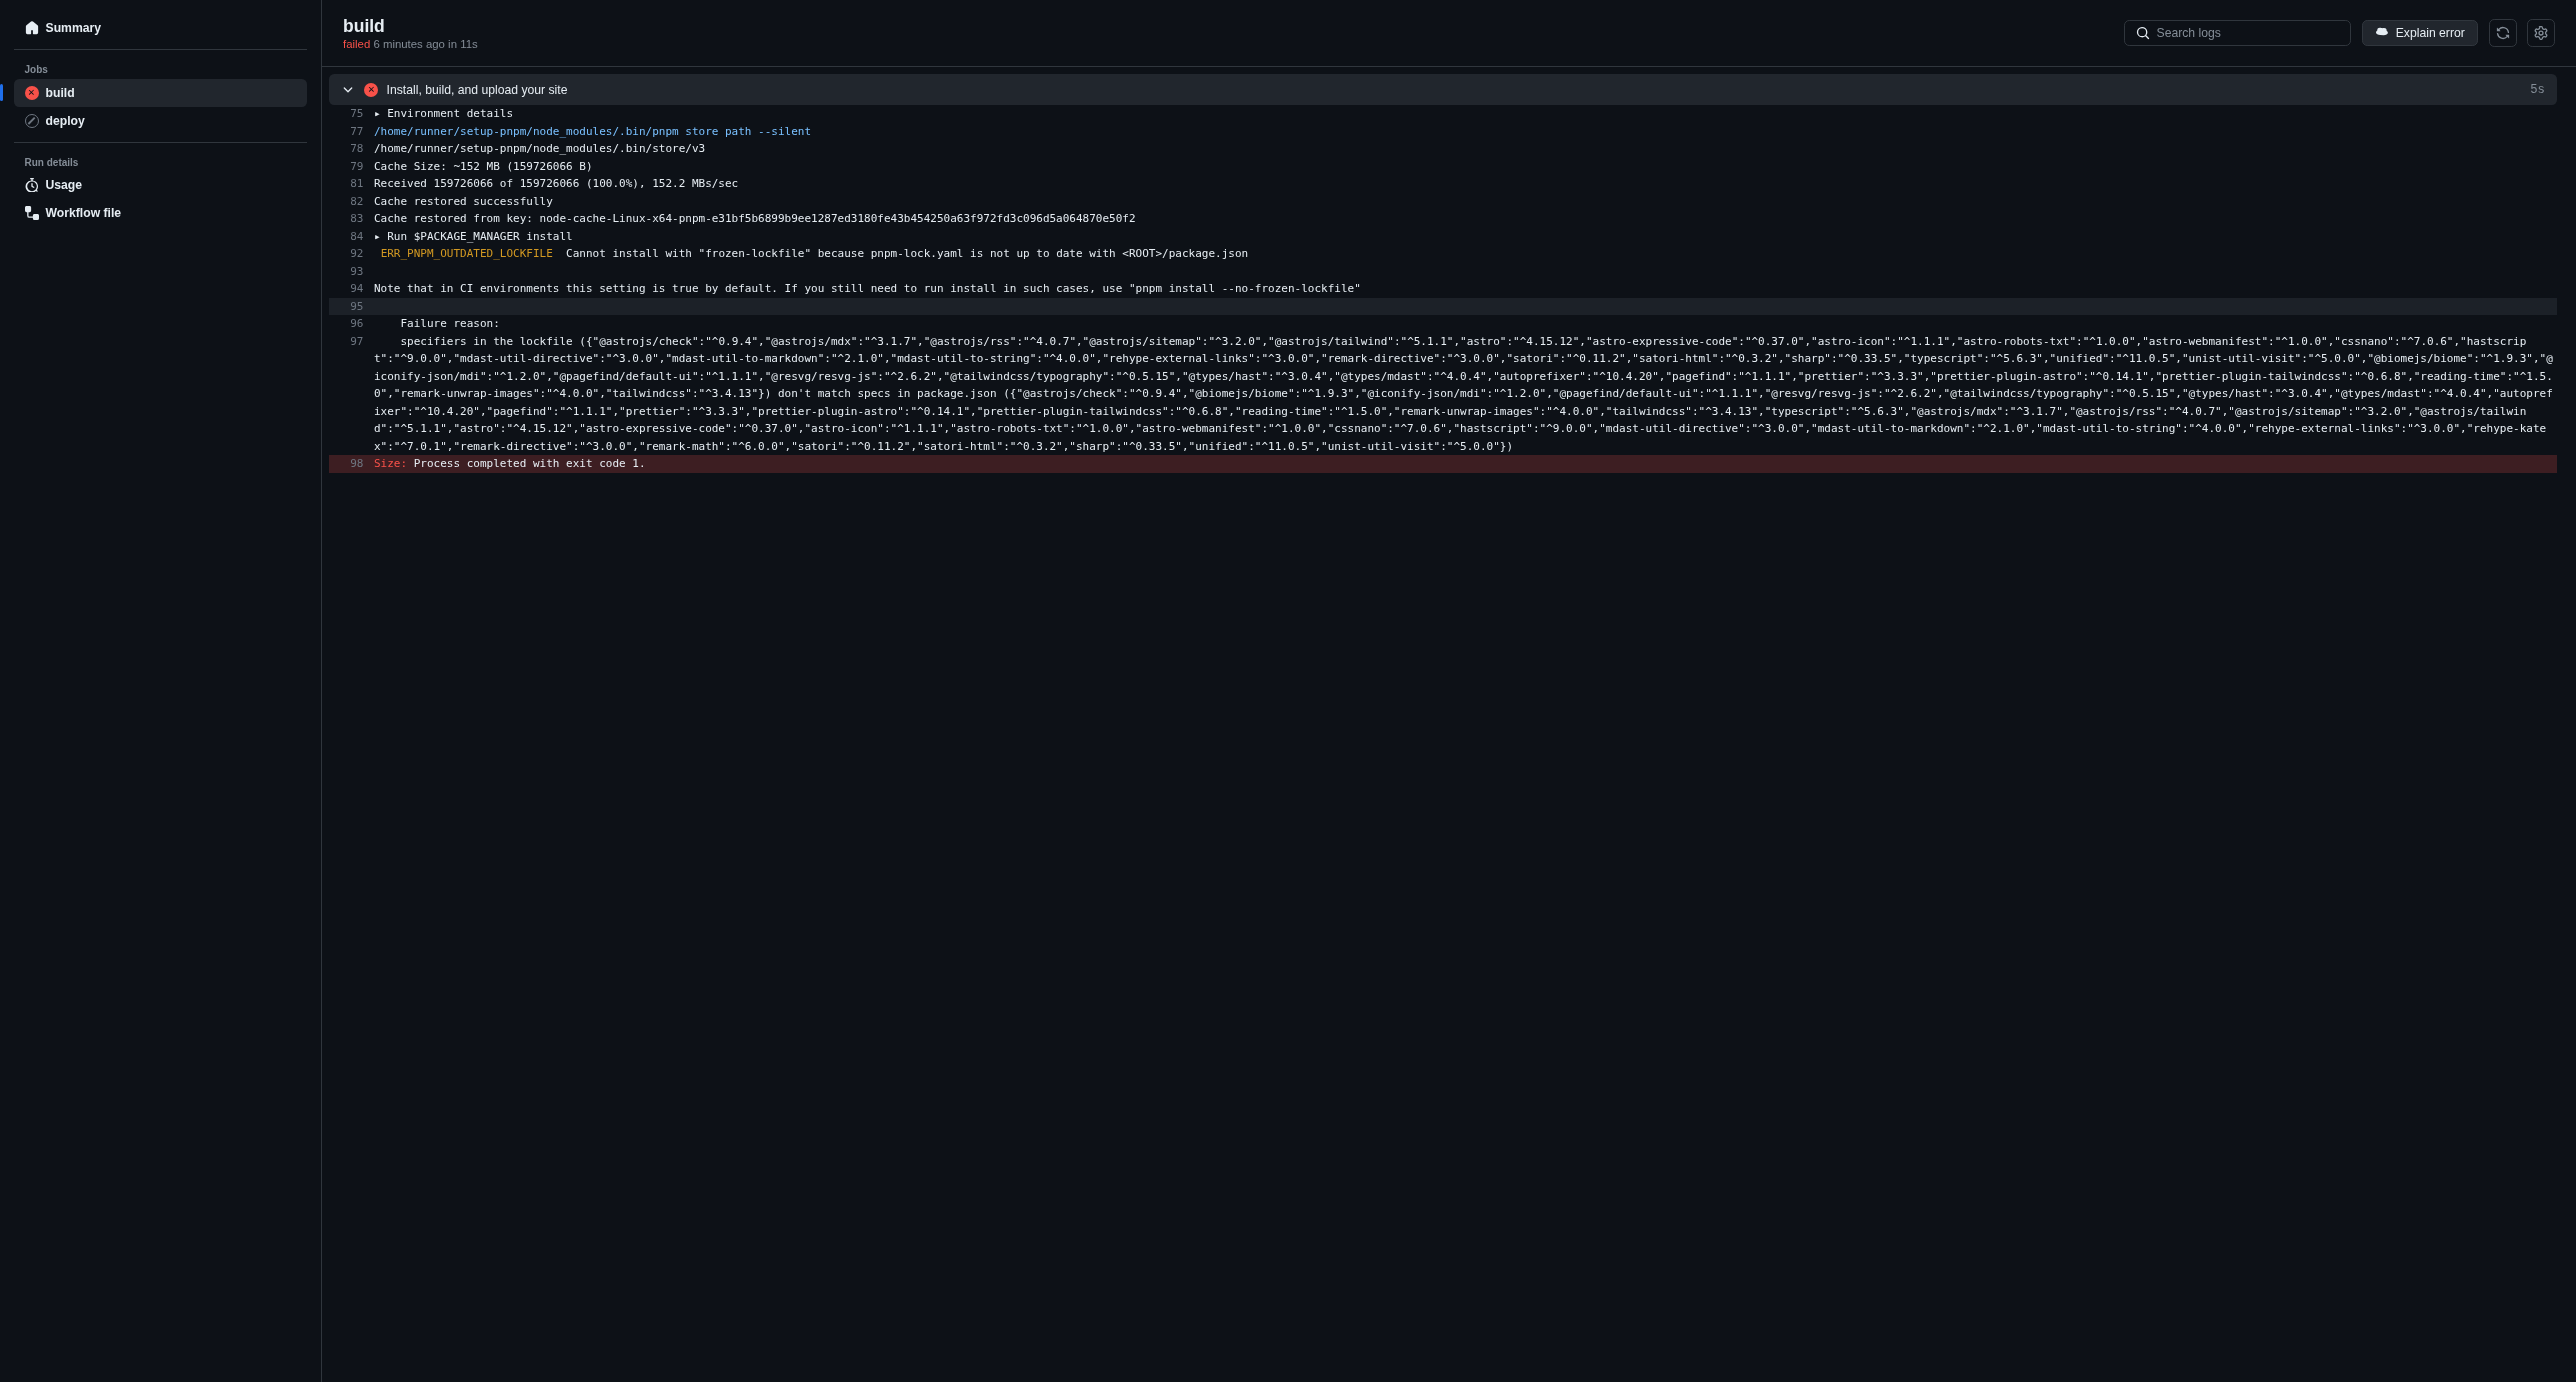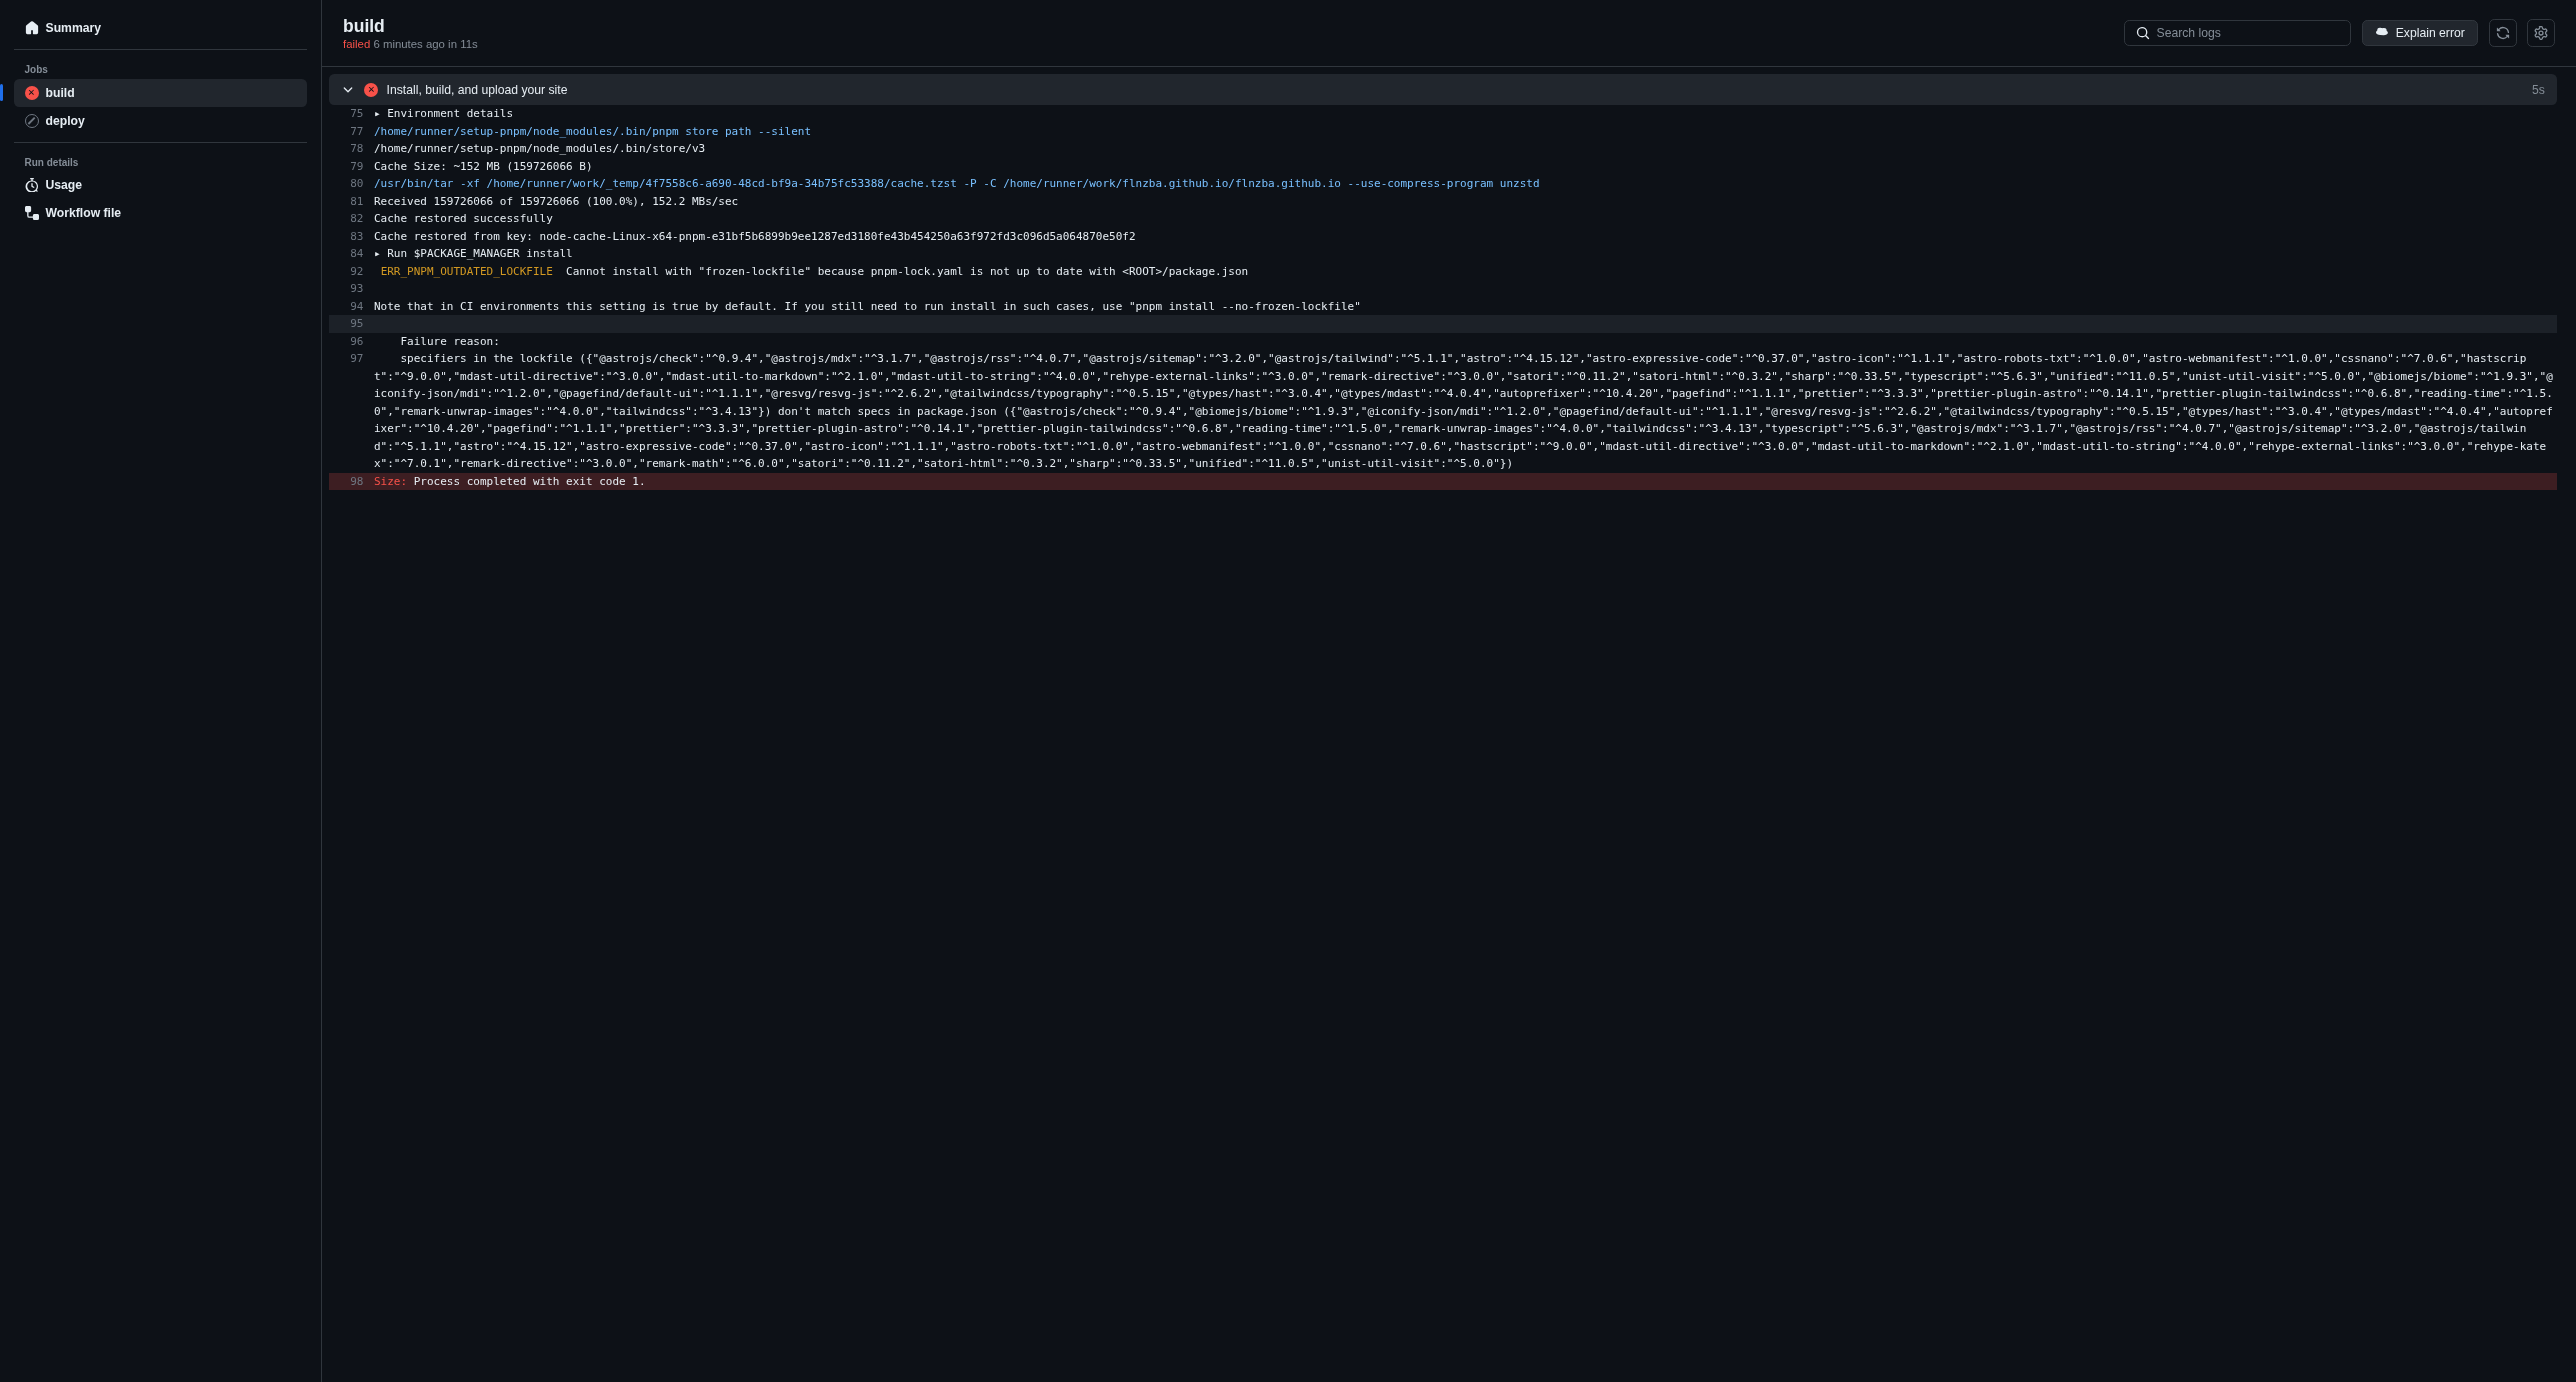--- a/index.html
+++ b/index.html
@@ -133,20 +133,21 @@
   border-radius: 5.2px;
   padding: 8.7px 12.2px;
   display: flex;
   align-items: center;
   gap: 8.7px;
   color: #e6edf3;
 }
 .step-duration {
   margin-left: auto;
   color: #848d97;
+  font-family: Liberation Mono, monospace;
 }
 .log-line {
   display: flex;
   font-family: ui-monospace, SFMono-Regular, "SF Mono", Menlo, Consolas, monospace;
   font-size: 11px;
   line-height: 17.5px;
   padding: 0;
 }
 .ln {
   width: 45px;
@@ -287,24 +288,20 @@
         </div>
         <div class="log-line">
           <div class="ln">78</div>
           <div class="lc"><span>/home/runner/setup-pnpm/node_modules/.bin/store/v3</span></div>
         </div>
         <div class="log-line">
           <div class="ln">79</div>
           <div class="lc"><span>Cache Size: ~152 MB (159726066 B)</span></div>
         </div>
         <div class="log-line">
-          <div class="ln">80</div>
-          <div class="lc"><span class="t-blue">/usr/bin/tar -xf /home/runner/work/_temp/4f7558c6-a690-48cd-bf9a-34b75fc53388/cache.tzst -P -C /home/runner/work/flnzba.github.io/flnzba.github.io --use-compress-program unzstd</span></div>
-        </div>
-        <div class="log-line">
           <div class="ln">81</div>
           <div class="lc"><span>Received 159726066 of 159726066 (100.0%), 152.2 MBs/sec</span></div>
         </div>
         <div class="log-line">
           <div class="ln">82</div>
           <div class="lc"><span>Cache restored successfully</span></div>
         </div>
         <div class="log-line">
           <div class="ln">83</div>
           <div class="lc"><span>Cache restored from key: node-cache-Linux-x64-pnpm-e31bf5b6899b9ee1287ed3180fe43b454250a63f972fd3c096d5a064870e50f2</span></div>

